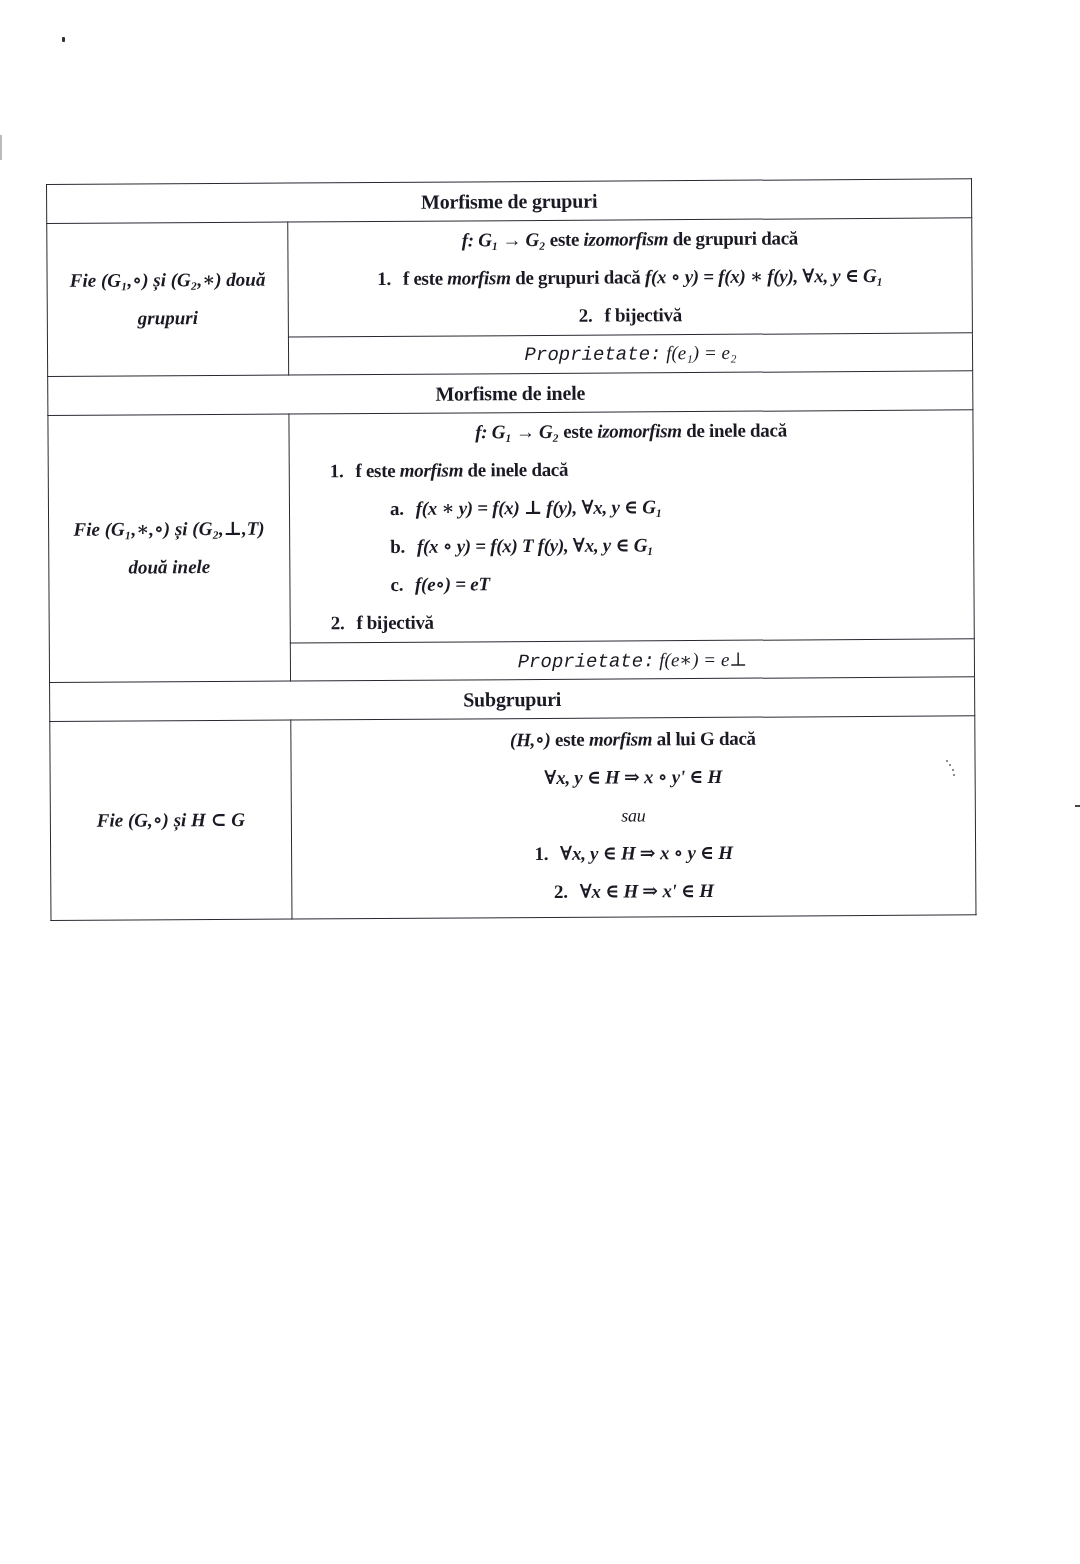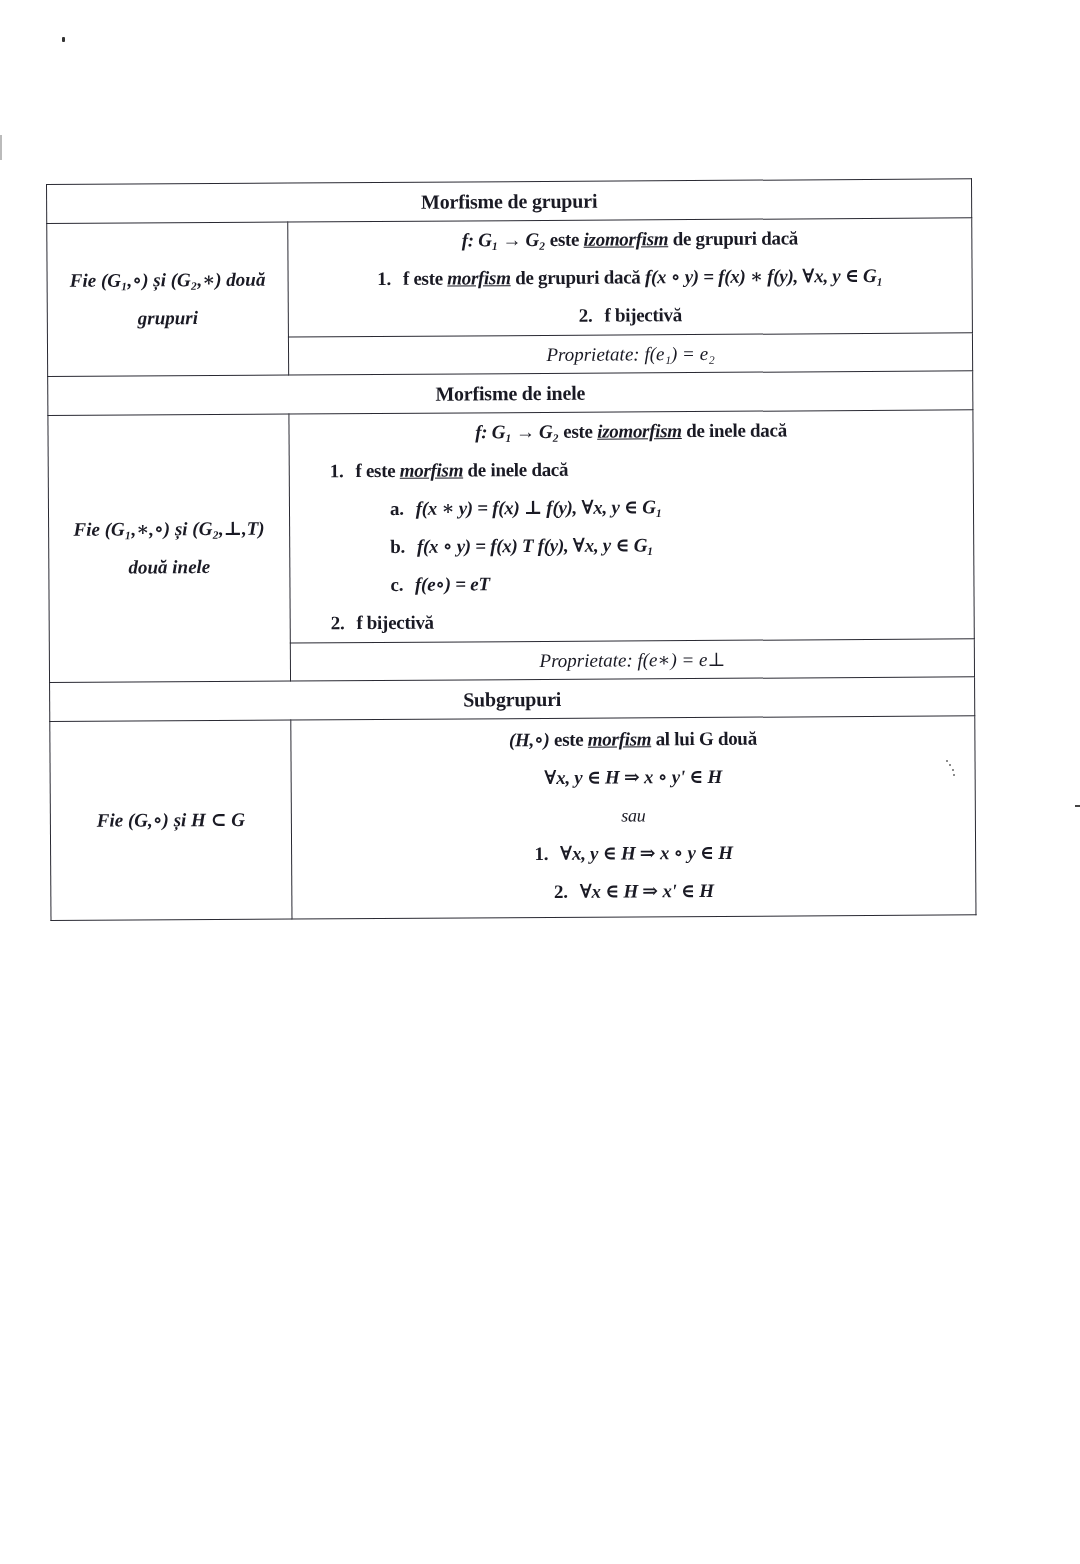--- a/index.html
+++ b/index.html
@@ -86,27 +86,27 @@
     .right-cell {
       font-size: 19px;
       font-weight: bold;
       letter-spacing: -0.3px;
     }
     .line {
       line-height: 38px;
       white-space: nowrap;
     }
     .center { text-align: center; }
-    .it { font-style: italic; text-decoration: underline; }
+    .it { font-style: italic; }
     .prop-cell {
       text-align: center;
       height: 37px;
       font-size: 19px;
     }
-    .prop-label { font-style: italic; }
+    .prop-label { font-style: italic; font-family: Liberation Mono, monospace; }
     .math { font-style: italic; }
     .num { font-style: normal; font-weight: bold; margin-right: 12px; }
     .ind1 { padding-left: 40px; }
     .ind2 { padding-left: 100px; }
     .sub-sau {
       font-style: italic;
       font-weight: normal;
       font-size: 18px;
     }
   </style>
@@ -191,21 +191,21 @@
 
   <tr>
     <td colspan="2" class="section-header">Subgrupuri</td>
   </tr>
   <tr>
     <td class="left-cell">
       <div>Fie (G,∘) și H ⊂ G</div>
     </td>
     <td class="right-cell" style="padding: 2px 0 6px 0;">
       <div class="line center">
-        <span class="math">(H,∘)</span><span> este </span><span class="it">morfism</span><span> al lui G două</span>
+        <span class="math">(H,∘)</span><span> este </span><span class="it">morfism</span><span> al lui G dacă</span>
       </div>
       <div class="line center math">∀x, y ∈ H ⇒ x ∘ y' ∈ H</div>
       <div class="line center sub-sau">sau</div>
       <div class="line center">
         <span class="num">1.</span><span class="math">∀x, y ∈ H ⇒ x ∘ y ∈ H</span>
       </div>
       <div class="line center">
         <span class="num">2.</span><span class="math">∀x ∈ H ⇒ x' ∈ H</span>
       </div>
     </td>

